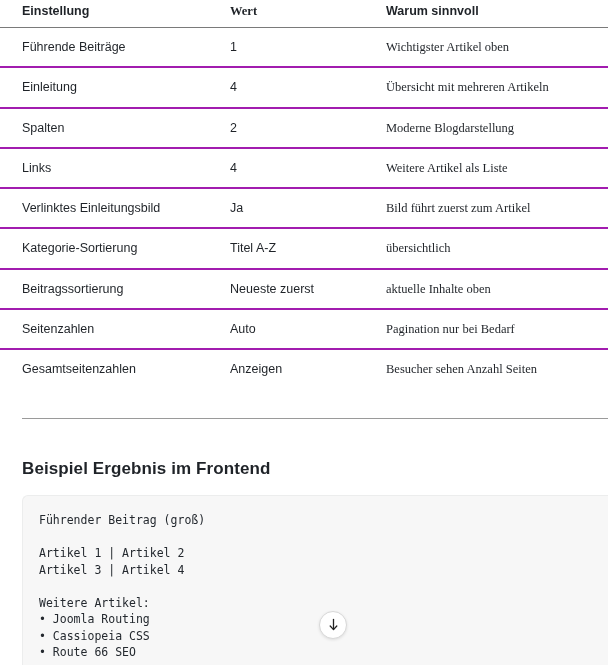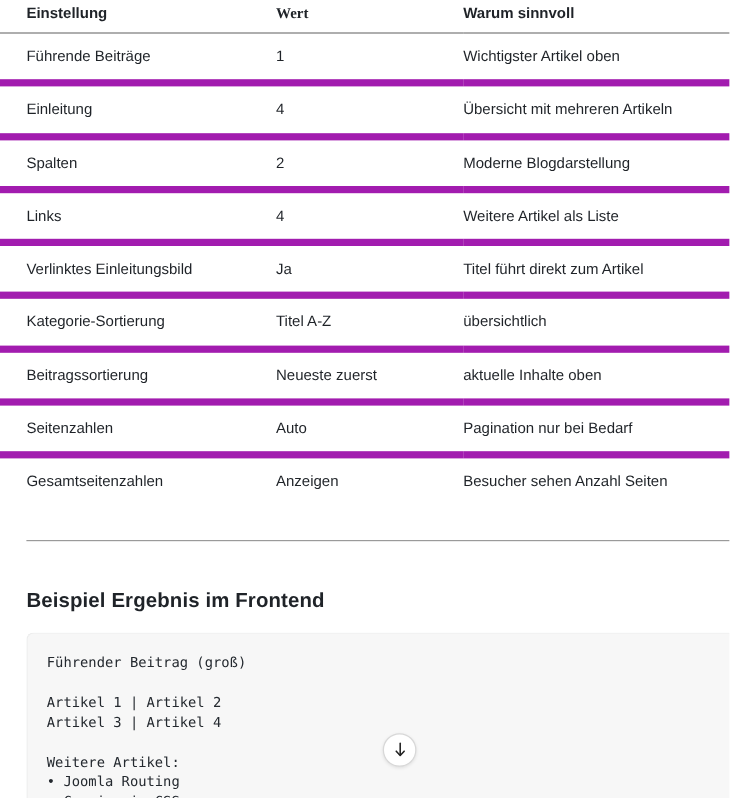--- a/index.html
+++ b/index.html
@@ -42,27 +42,27 @@
     padding: 4px 8px 8px 22px;
     border-bottom: 1px solid #7a7a7a;
     vertical-align: bottom;
     line-height: 1.2;
   }
   .settings-table th.col-wert { padding-left: 0; font-family: Liberation Serif, serif; }
   .settings-table th.col-warum { padding-left: 0; }
 
   .settings-table td {
     padding: 11px 8px 11px 22px;
-    border-bottom: 6px solid #a21caf;
+    border-bottom: 2px solid #a21caf;
     vertical-align: middle;
     line-height: 1.3;
     color: #1f2328;
   }
   .settings-table td.col-wert { padding-left: 0; }
-  .settings-table td.col-warum { padding-left: 0; }
+  .settings-table td.col-warum { padding-left: 0; font-family: Liberation Serif, serif; }
 
   .settings-table tbody tr:last-child td {
     border-bottom: none;
     margin-left: 38px;
   }
 
   
   .after-table-rule {
     margin: 30px 0 0 22px;
     border-top: 1px solid #9a9a9a;
@@ -153,21 +153,21 @@
         <td class="col-warum">Moderne Blogdarstellung</td>
       </tr>
       <tr>
         <td class="col-setting">Links</td>
         <td class="col-wert">4</td>
         <td class="col-warum">Weitere Artikel als Liste</td>
       </tr>
       <tr>
         <td class="col-setting">Verlinktes Einleitungsbild</td>
         <td class="col-wert">Ja</td>
-        <td class="col-warum">Titel führt direkt zum Artikel</td>
+        <td class="col-warum">Bild führt zuerst zum Artikel</td>
       </tr>
       <tr>
         <td class="col-setting">Kategorie-Sortierung</td>
         <td class="col-wert">Titel A-Z</td>
         <td class="col-warum">übersichtlich</td>
       </tr>
       <tr>
         <td class="col-setting">Beitragssortierung</td>
         <td class="col-wert">Neueste zuerst</td>
         <td class="col-warum">aktuelle Inhalte oben</td>

